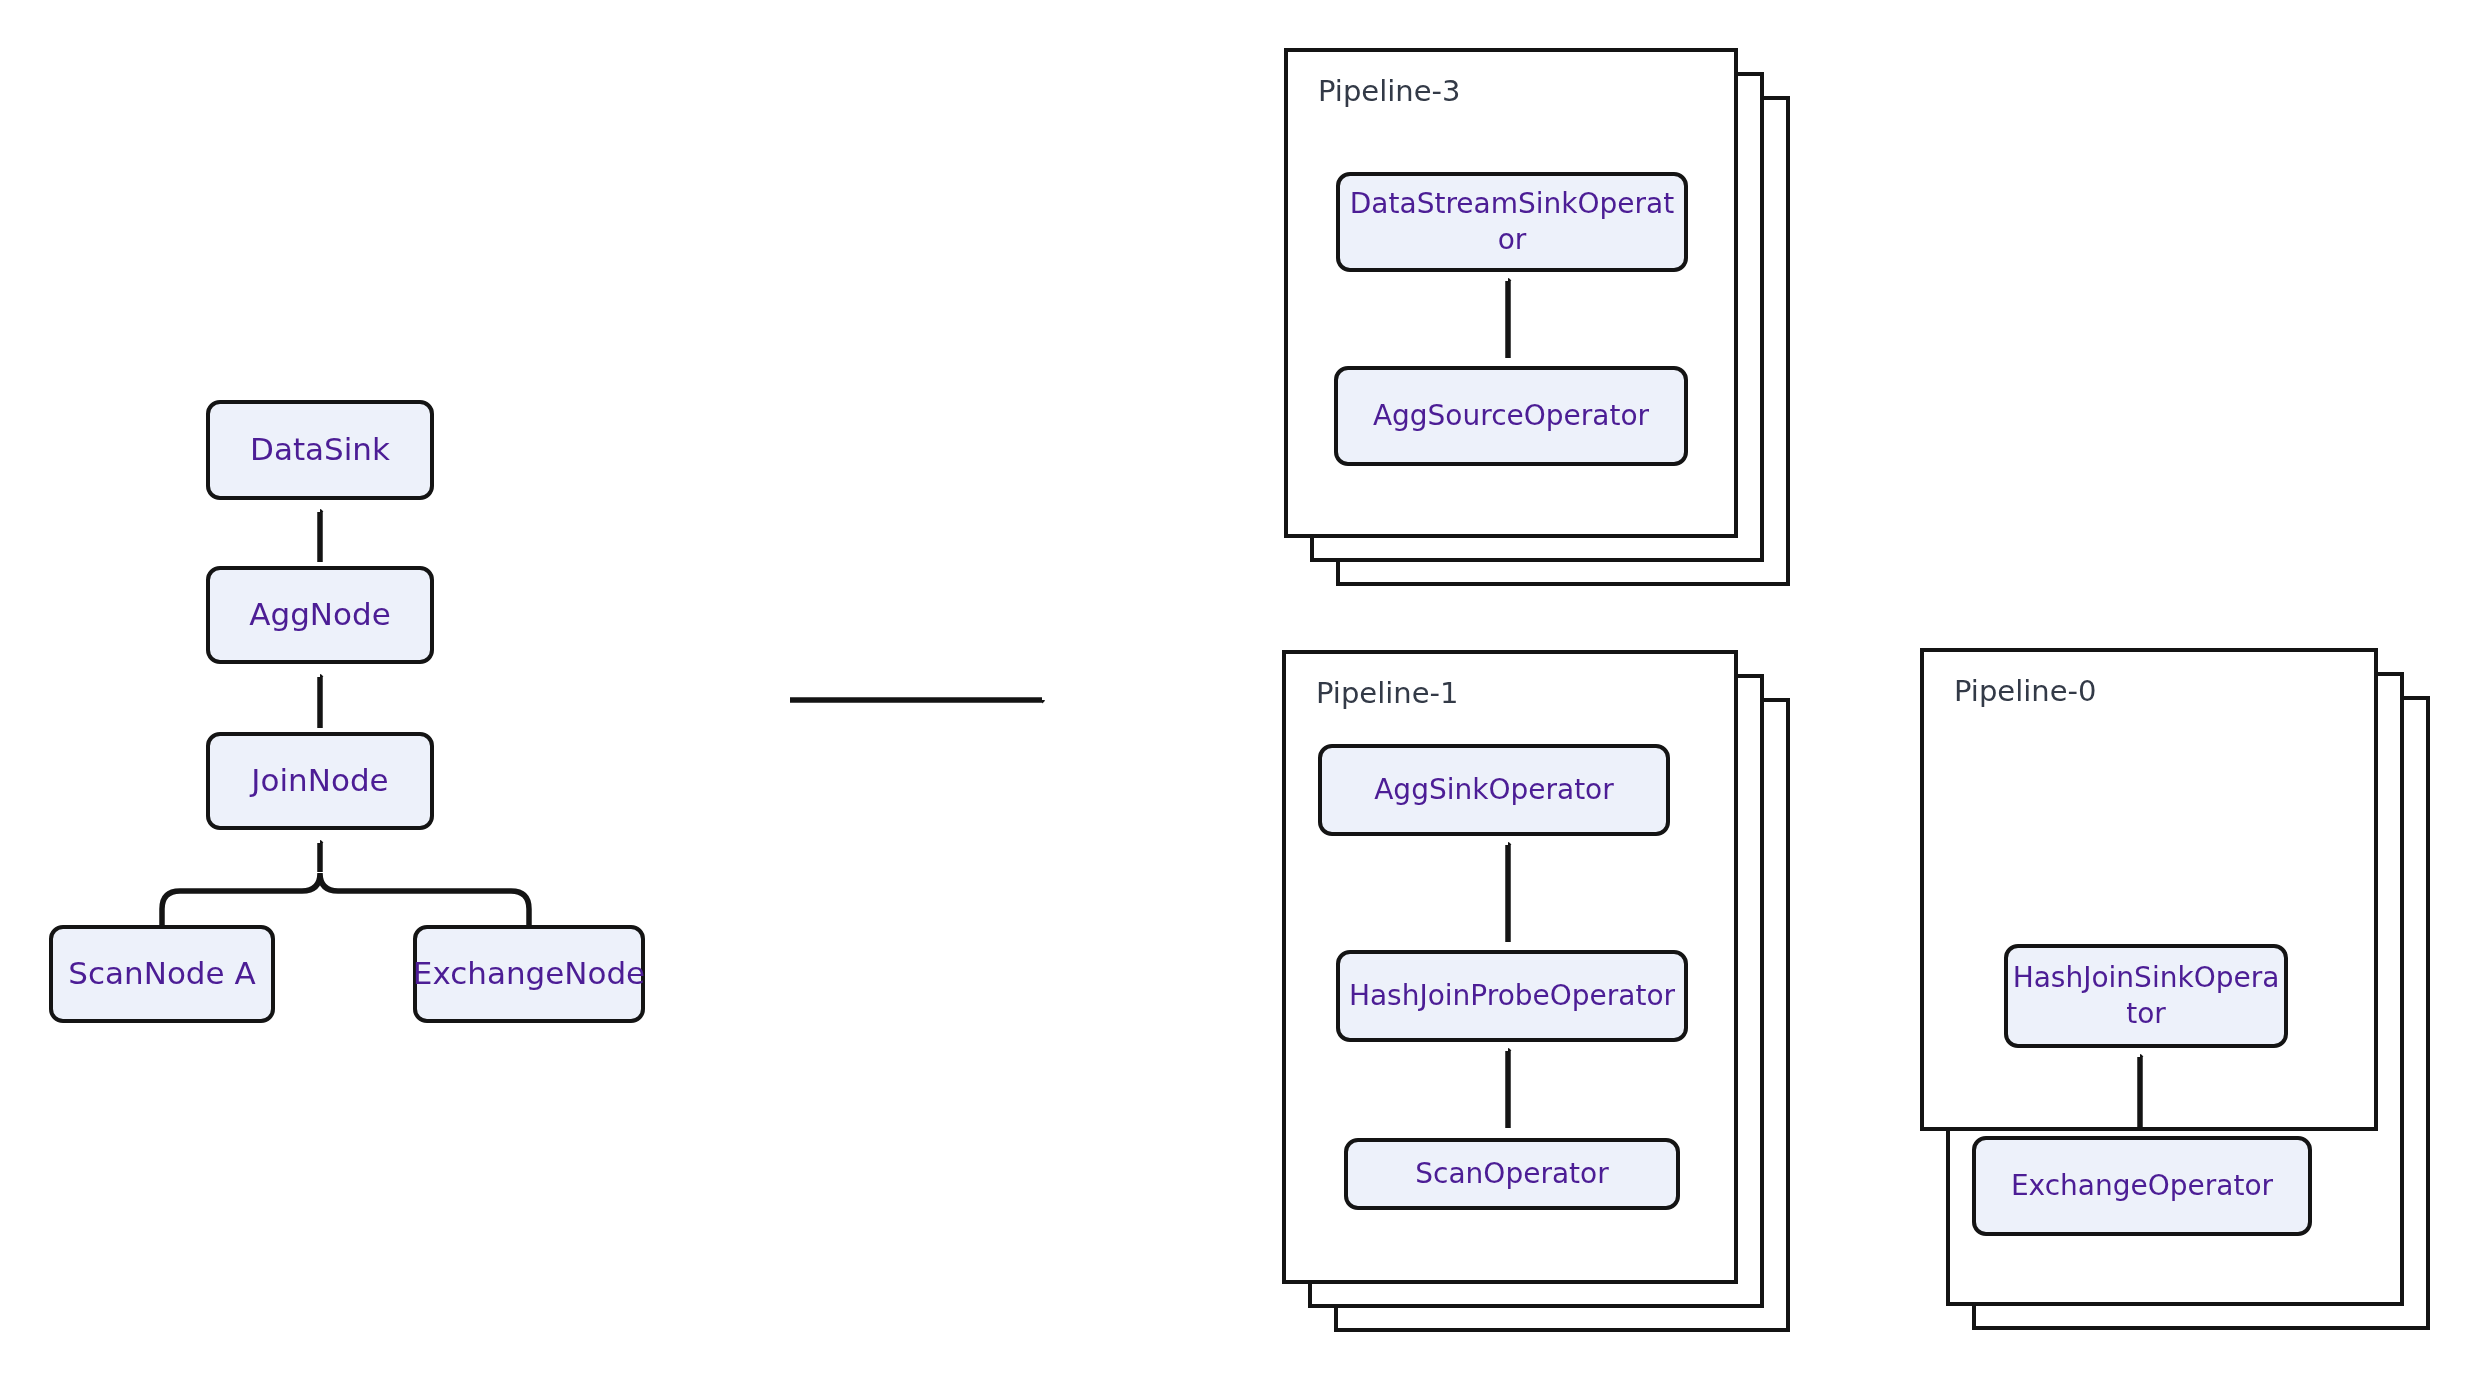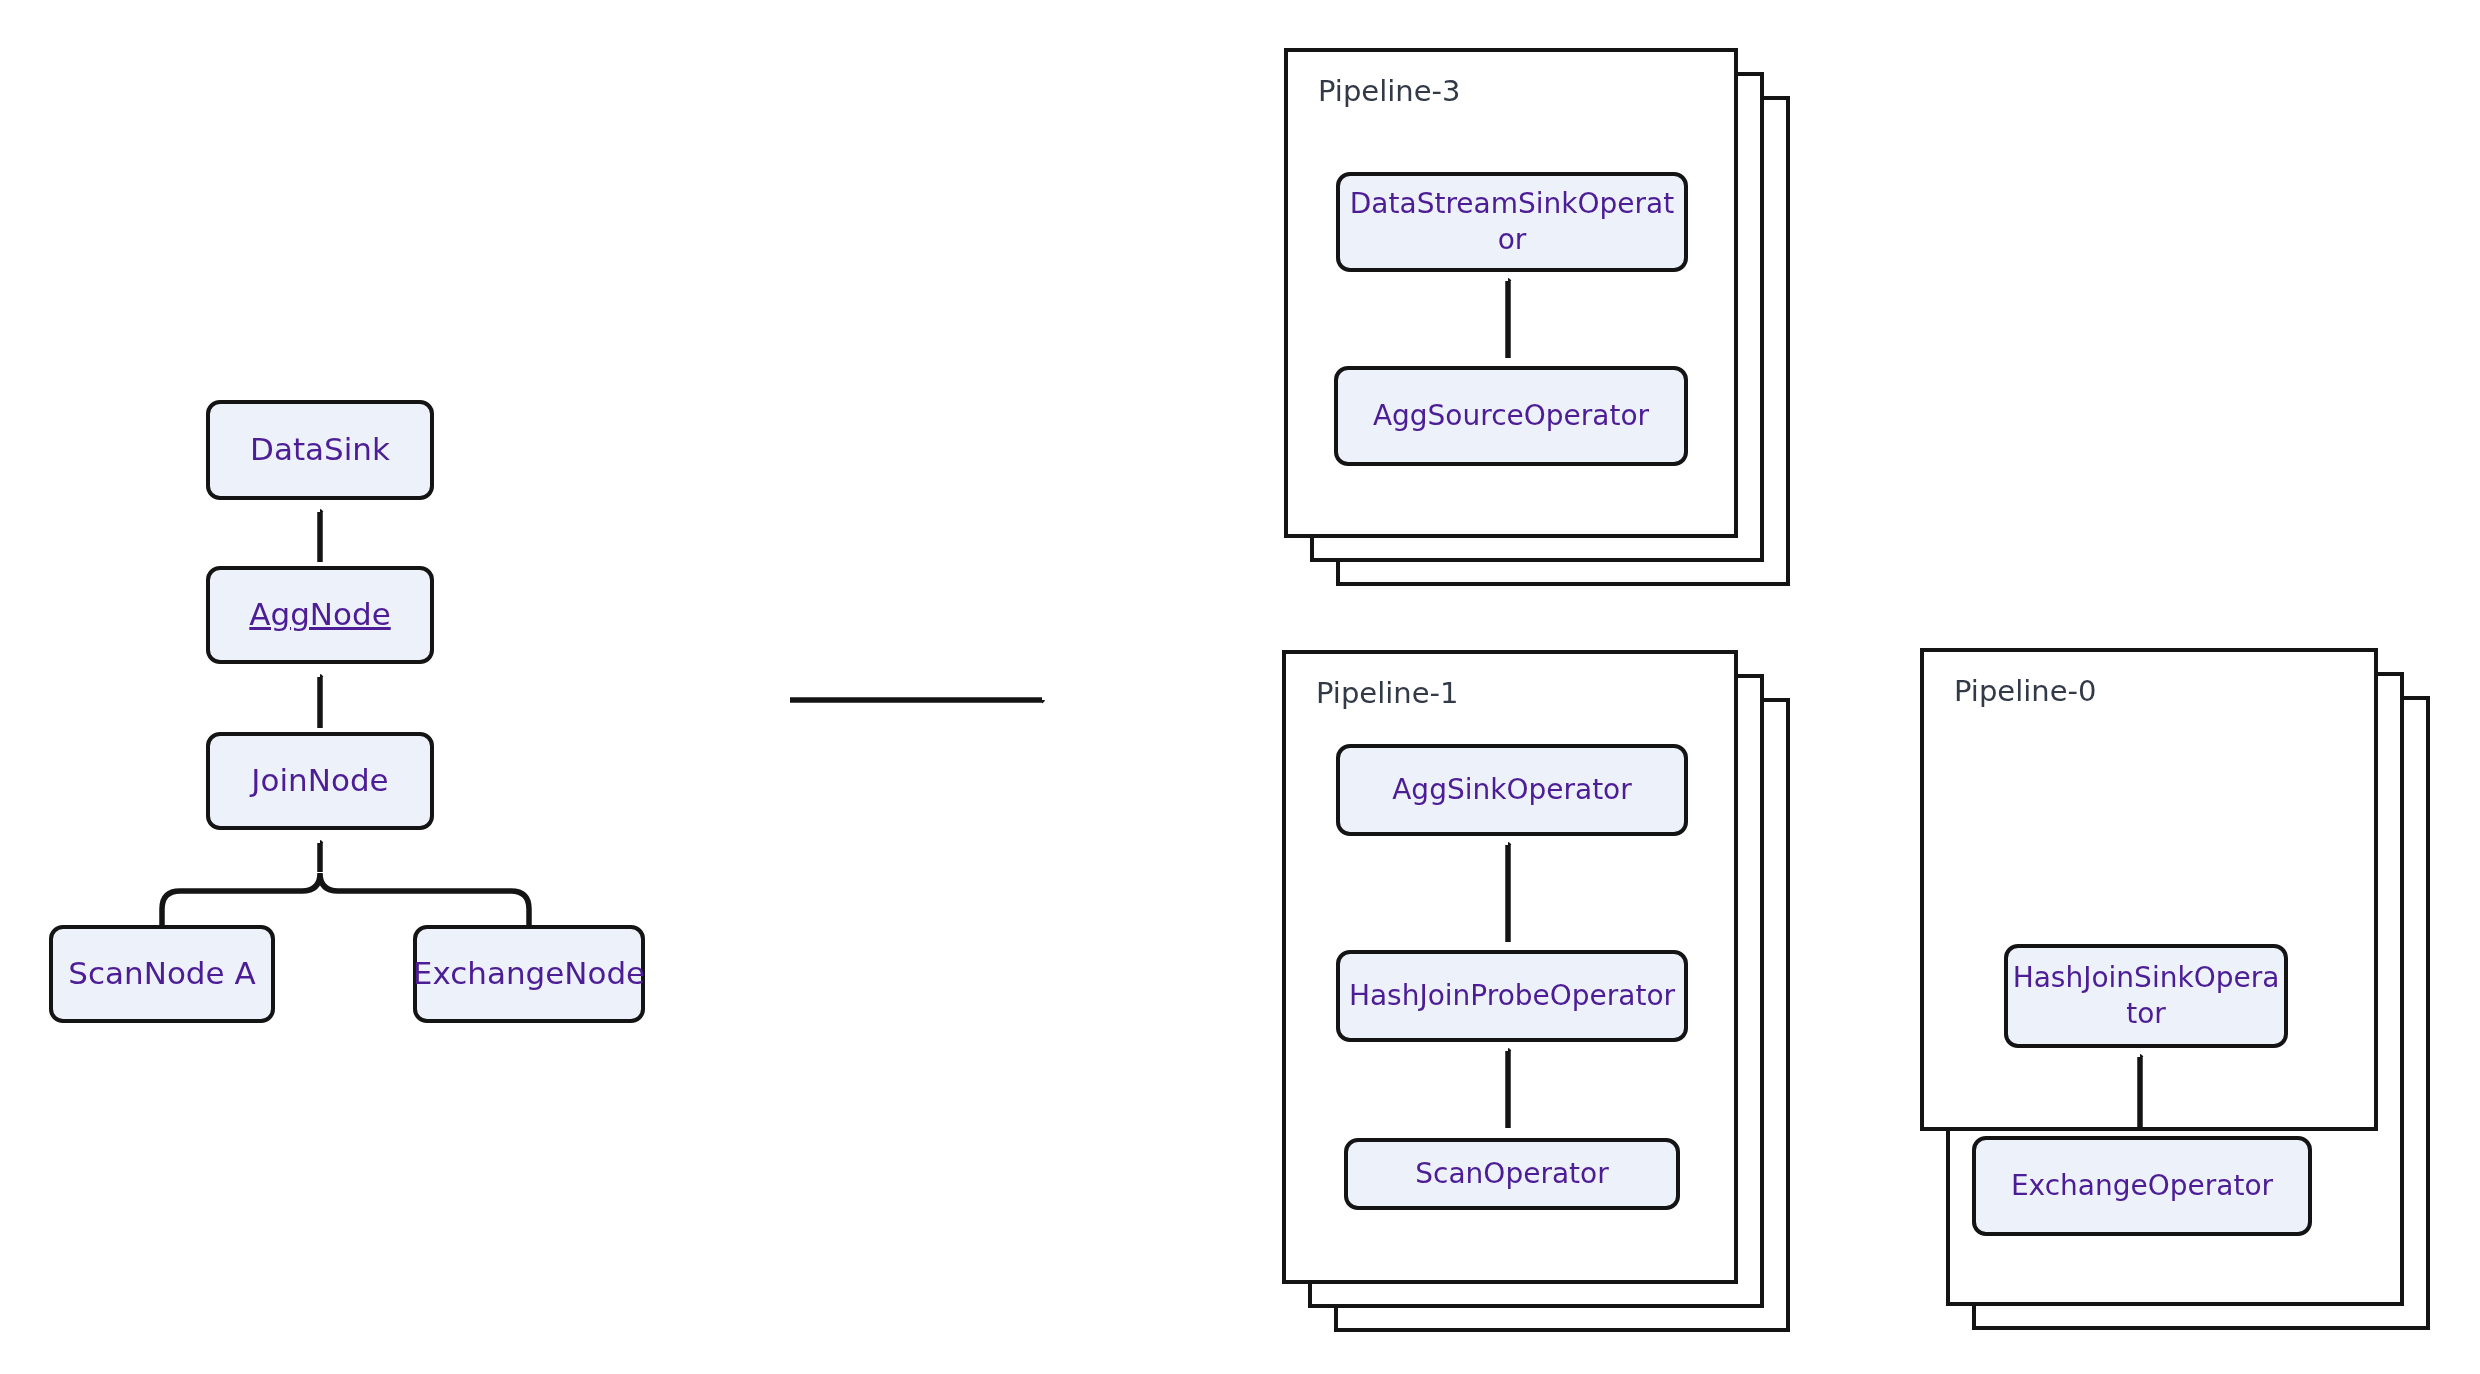--- a/index.html
+++ b/index.html
@@ -71,21 +71,21 @@
   }
 </style>
 </head>
 <body>
 
 <div class="stage">
 
   <div class="node" style="left:206px; top:400px; width:228px; height:100px;">
     <span>DataSink</span>
   </div>
-  <div class="node" style="left:206px; top:566px; width:228px; height:98px;text-decoration:underline;">
+  <div class="node" style="left:206px; top:566px; width:228px; height:98px;">
     <span>AggNode</span>
   </div>
   <div class="node" style="left:206px; top:732px; width:228px; height:98px;">
     <span>JoinNode</span>
   </div>
   <div class="node" style="left:49px; top:925px; width:226px; height:98px;">
     <span>ScanNode A</span>
   </div>
   <div class="node" style="left:413px; top:925px; width:232px; height:98px;">
     <span>ExchangeNode</span>
@@ -103,21 +103,21 @@
         <span>AggSourceOperator</span>
       </div>
     </div>
   </div>
 
   <div class="card-group" style="left:1282px; top:650px; width:510px; height:684px;">
     <div class="sheet s3" style="width:456px; height:634px;"></div>
     <div class="sheet s2" style="width:456px; height:634px;"></div>
     <div class="card" style="width:456px; height:634px;">
       <div class="card-title">Pipeline-1</div>
-      <div class="node op" style="left:50px; top:90px; width:352px; height:92px;">
+      <div class="node op" style="left:32px; top:90px; width:352px; height:92px;">
         <span>AggSinkOperator</span>
       </div>
       <div class="node op" style="left:50px; top:296px; width:352px; height:92px;">
         <span>HashJoinProbeOperator</span>
       </div>
       <div class="node op" style="left:58px; top:484px; width:336px; height:72px;">
         <span>ScanOperator</span>
       </div>
     </div>
   </div>

